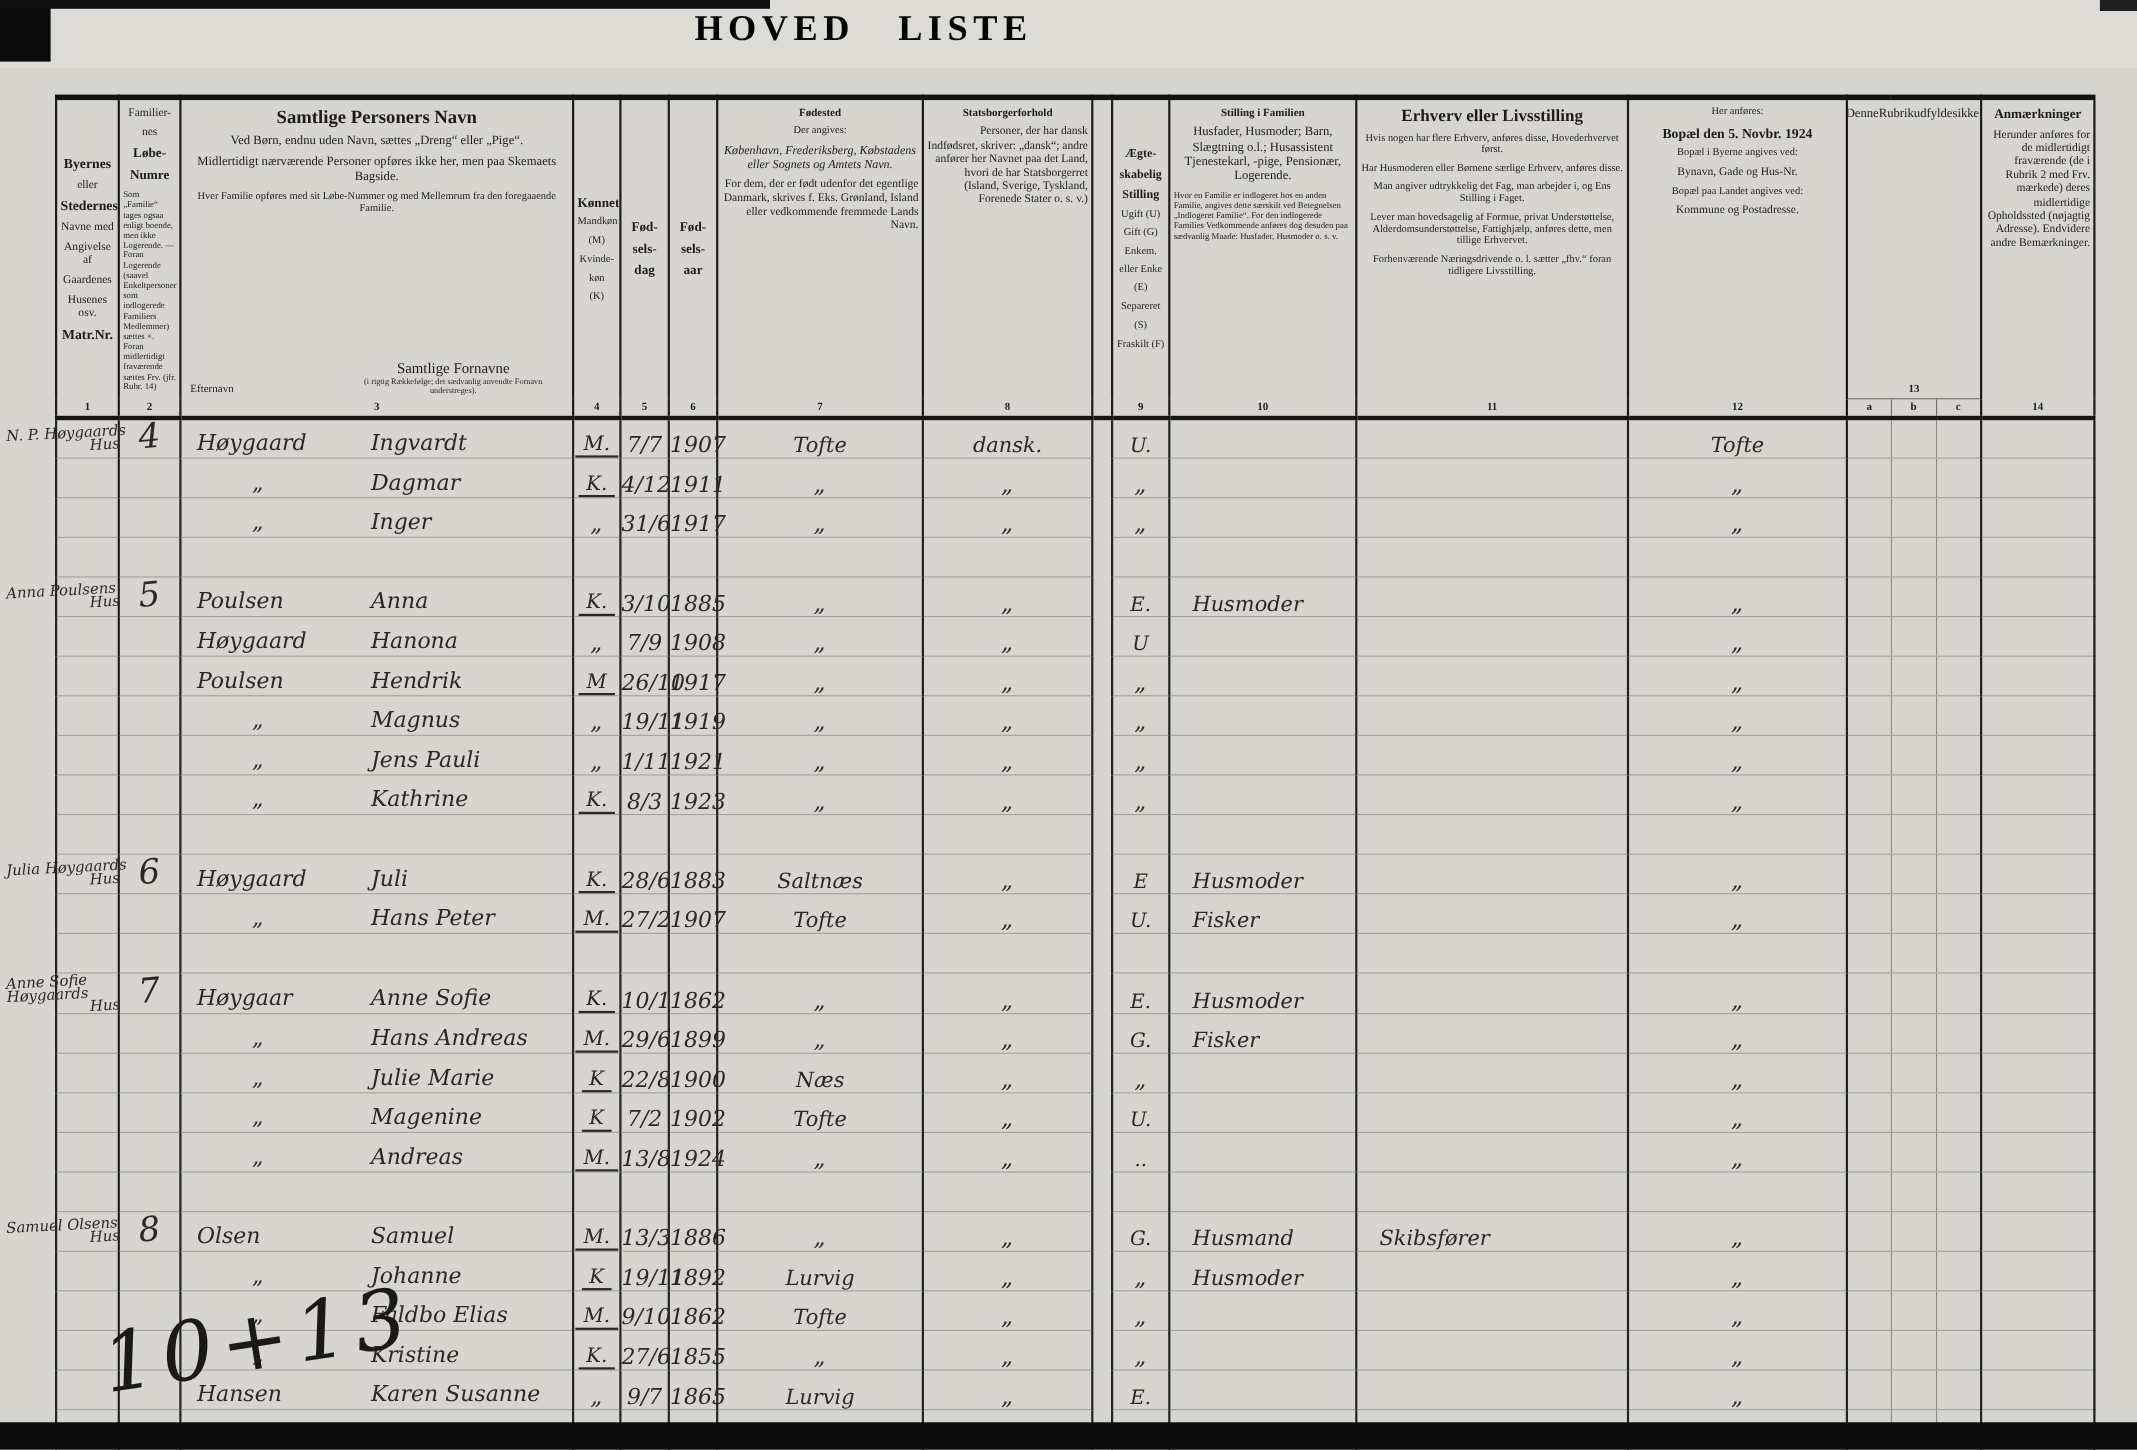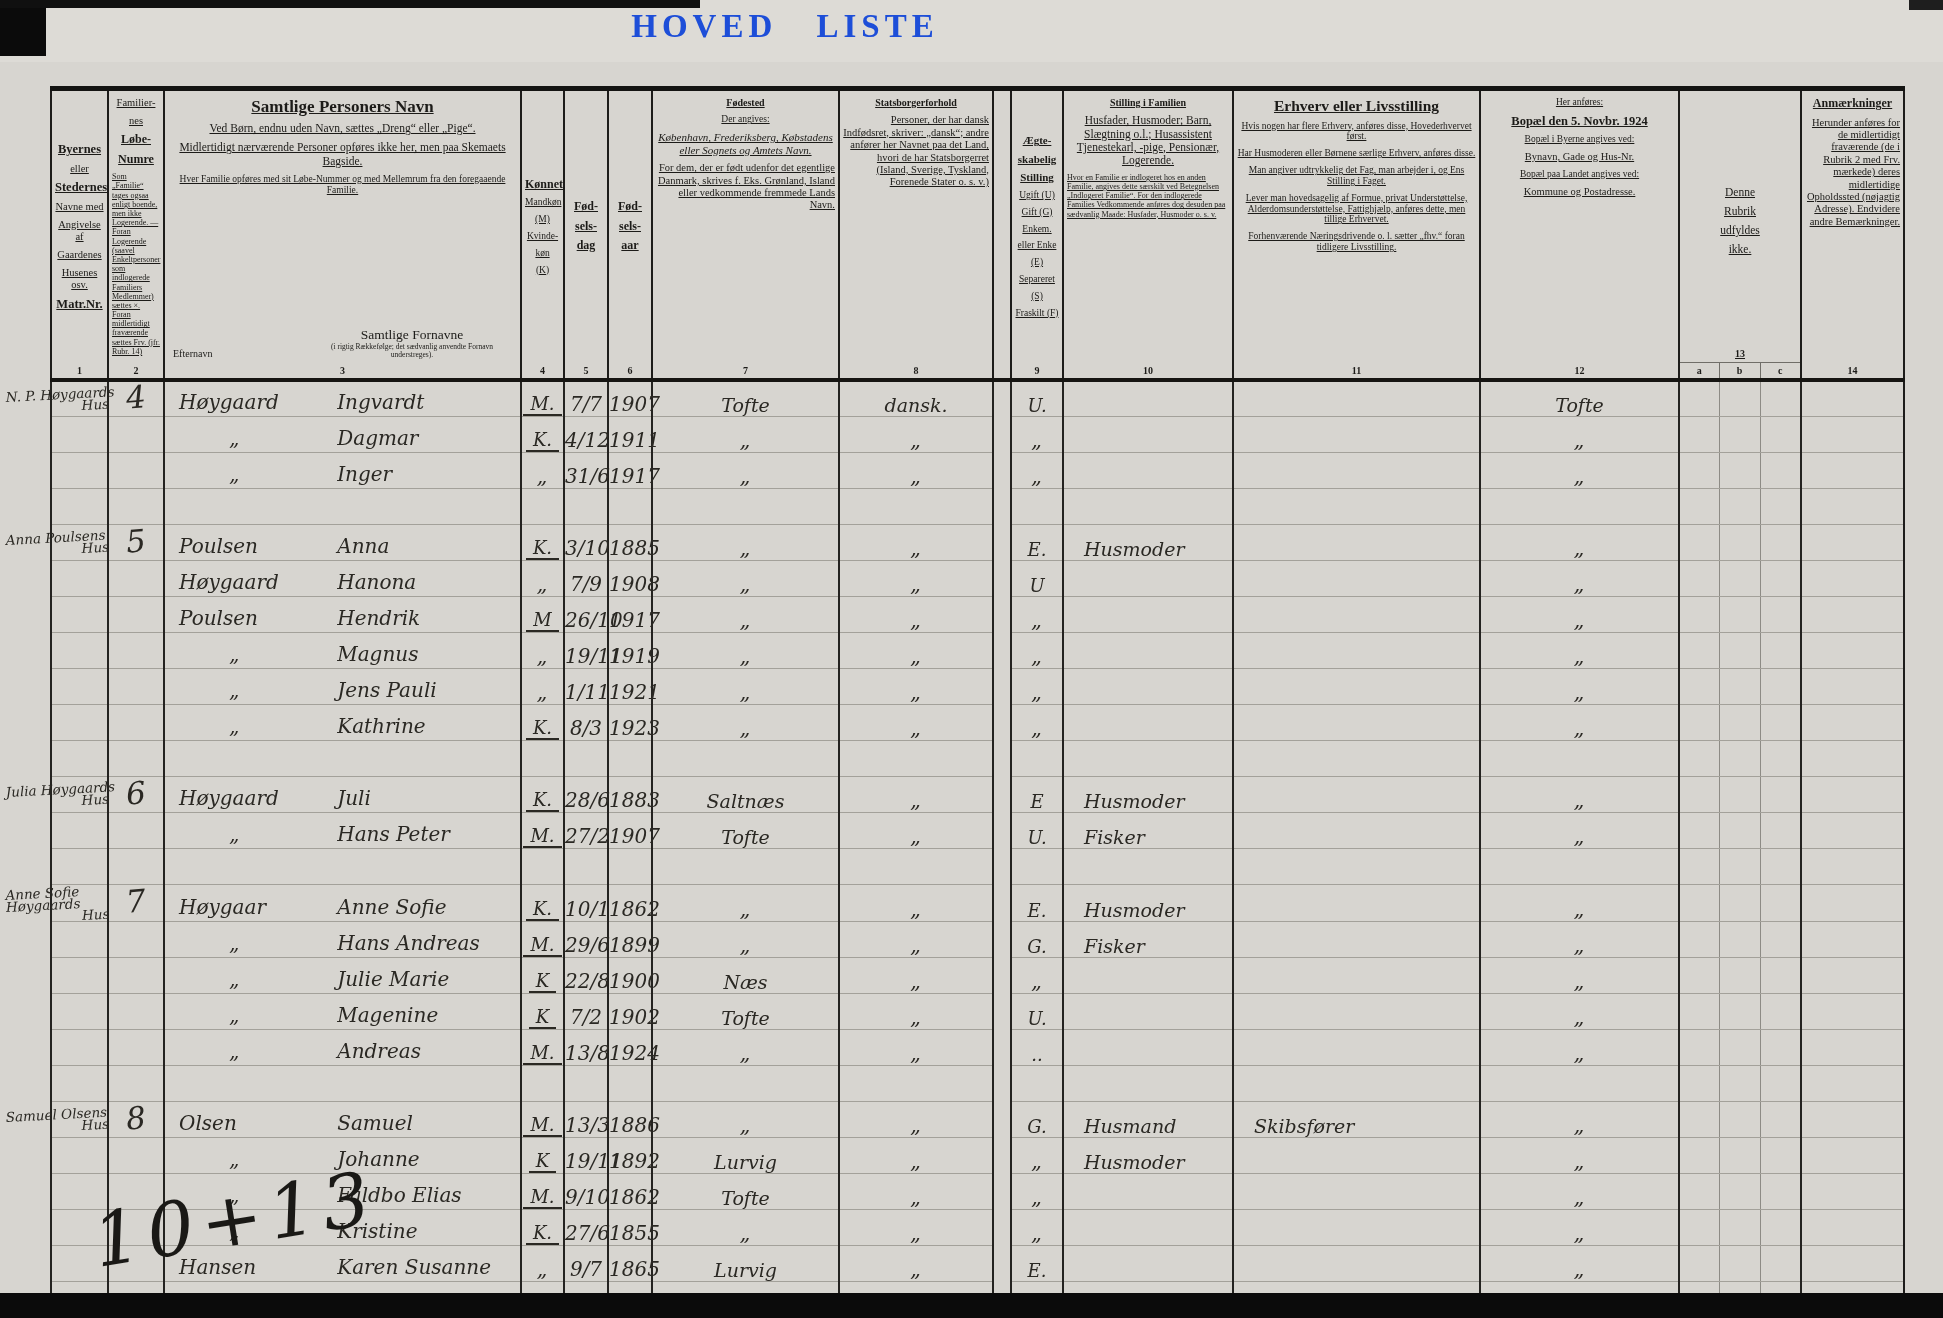--- a/index.html
+++ b/index.html
@@ -13,51 +13,51 @@
 
   
   .corner-tl { position:absolute; left:0; top:0; width:46px; height:56px; background:#0b0b0b; z-index:6; }
   .edge-top  { position:absolute; left:0; top:0; width:700px; height:8px; background:#101010; z-index:6; }
   .corner-tr { position:absolute; right:0; top:0; width:34px; height:10px; background:#1e1e1e; z-index:6; }
   .edge-bottom { position:absolute; left:0; top:1293px; width:1943px; height:25px; background:#0b0b0b; z-index:7; }
 
   .title {
     position:absolute; left:630px; top:8px; width:310px; margin:0;
     text-align:center; font-size:33px; font-weight:bold;
-    letter-spacing:5px; word-spacing:26px; color:#1d4ed8;
+    letter-spacing:5px; word-spacing:26px; color:#000000;
   }
 
   table.census {
     position:absolute; left:50px; top:86px; width:1853px;
     border-collapse:collapse; table-layout:fixed;
     border-top:5px solid #141412; border-right:2px solid #1d1c1a;
   }
   th, td { padding:0; font-weight:normal; }
   .th { border-left:2px solid #1d1c1a; vertical-align:top; padding:3px 3px; position:relative; }
-  .hdrow .th { height:158px;text-decoration:underline; }
+  .hdrow .th { height:158px; }
   .hbox { height:100%; display:flex; flex-direction:column; justify-content:flex-start; }
   .hbox.vmid { justify-content:center; }
   .hl { margin:3px 0; text-align:center; line-height:1.14; }
   .b17{font-weight:bold;font-size:17px} .b16{font-weight:bold;font-size:15.5px}
   .b14{font-weight:bold;font-size:10px} .b13{font-weight:bold;font-size:12.5px}
   .b12{font-weight:bold;font-size:12px}  .b11{font-weight:bold;font-size:11px}
   .s12{font-size:11.5px} .s11{font-size:10.5px}
   .xs{font-size:9.5px} .xxs{font-size:8px;text-align:left;line-height:1.15}
   .i11{font-style:italic;font-size:11px}
   .p{text-align:right;line-height:1.18}
 
   .namesub { position:absolute; left:8px; right:8px; bottom:3px; display:flex;
              justify-content:space-between; align-items:flex-end; }
   .ns-left { font-size:10px;margin-top:26px; }
   .ns-right { text-align:center; width:200px; }
   .ns-title { font-size:13.5px; }
   .ns-note { font-size:7.5px; line-height:1.1; }
 
   .c13wrap { height:100%; display:flex; flex-direction:column; }
-  .c13mid { flex:1; display:flex; flex-direction:column; justify-content:center; }
+  .c13mid { flex:1; display:flex; flex-direction:row; justify-content:center; }
   .thirteen { font-size:10px; font-weight:bold; text-align:center; }
 
   .numrow .th { height:18px; border-bottom:4px solid #161512; font-size:10px;
                 font-weight:bold; text-align:center; vertical-align:middle; padding:1px; }
   .numrow .subth { border-left:1px solid #706e68; border-top:1px solid #706e68; }
   .numrow .subfirstth { border-left:2px solid #1d1c1a; border-top:1px solid #706e68; }
 
   .row { height:36px; }
   .bc { border-left:2px solid #242320; border-bottom:1px solid #a3a19a; vertical-align:bottom; }
   .gutcell { border-left:2px solid #242320; border-right:2px solid #242320; border-bottom:none; }

